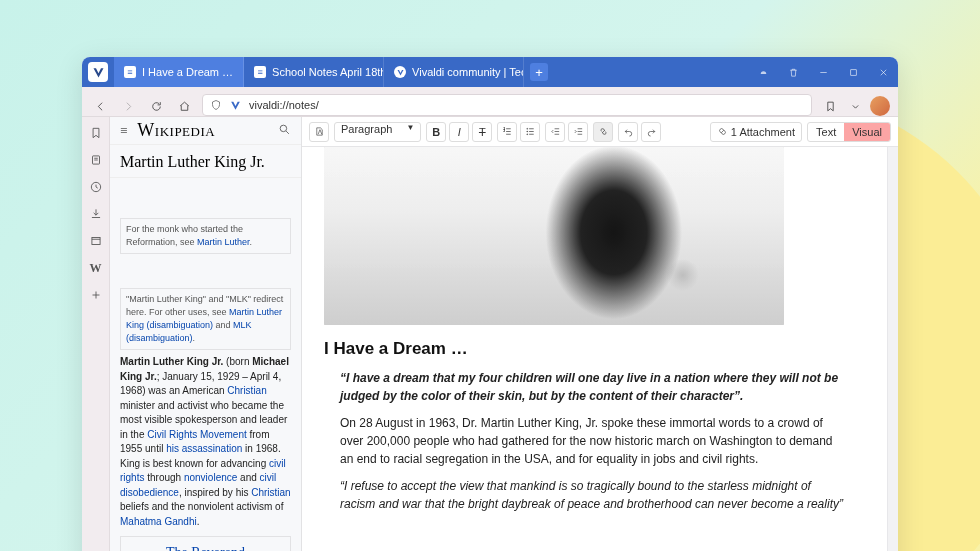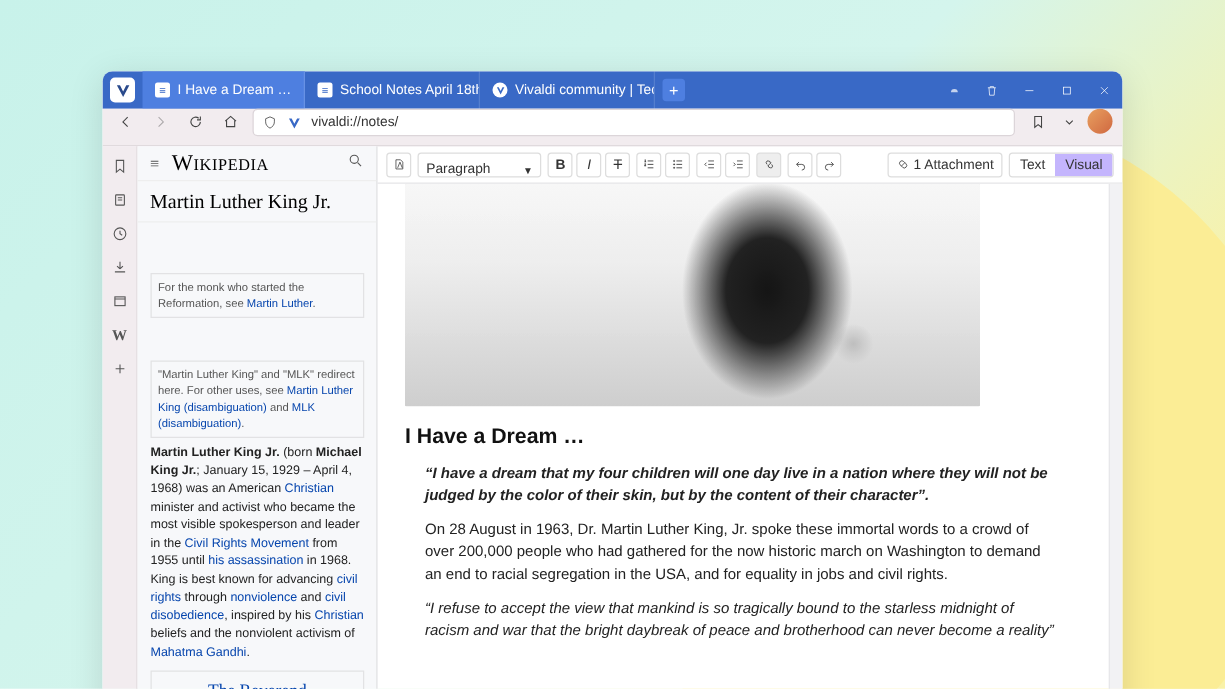--- a/index.html
+++ b/index.html
@@ -26,21 +26,21 @@
 }
 .tab.active{ background:#4e7fe0;}
 .tab .fav{width:12px;height:12px;background:#fff;border-radius:2px;flex-shrink:0;display:flex;align-items:center;justify-content:center;font-size:9px;color:#3969c6;}
 .tab .favv{width:12px;height:12px;border-radius:50%;background:#fff;flex-shrink:0;display:flex;align-items:center;justify-content:center;}
 .tab .favv svg{width:9px;height:9px;fill:#3969c6;}
 .newtab-btn{width:18px;height:18px;background:#4e7fe0;border-radius:3px;margin:6px 6px;display:flex;align-items:center;justify-content:center;font-size:13px;line-height:1;}
 .spacer{flex:1;}
 .win-ctl{width:30px;display:flex;align-items:center;justify-content:center;}
 .win-ctl svg{width:11px;height:11px;stroke:#fff;fill:none;stroke-width:1.3;}
 .addrbar{
-  height:30px; background:#f2ecef; display:flex; align-items:flex-start; gap:8px; padding:0 8px;
+  height:30px; background:#f2ecef; display:flex; align-items:flex-end; gap:8px; padding:0 8px;
   border-bottom:1px solid #e0dadd;
 }
 .nav-ic{width:20px;height:20px;display:flex;align-items:center;justify-content:center;}
 .nav-ic svg{width:13px;height:13px;stroke:#444;fill:none;stroke-width:1.6;}
 .url-box{flex:1; background:#fff; border:1px solid #dcd5d9; border-radius:4px; height:22px;
   display:flex;align-items:center;gap:7px;padding:0 7px;font-size:11px;color:#333;}
 .url-ic{width:12px;height:12px;}
 .url-ic svg{width:12px;height:12px;stroke:#666;fill:none;stroke-width:1.6;}
 .favv-sm{width:13px;height:13px;}
 .favv-sm svg{width:13px;height:13px;fill:#3969c6;}
@@ -61,27 +61,27 @@
 .wiki-note a, .wiki-content a{color:#0645ad;text-decoration:none;}
 .infobox{border:1px solid #e2e2e4;margin-top:7px;padding:6px;text-align:center;}
 .infobox .rev{color:#0645ad;font-size:14px;font-family:Liberation Serif, serif;}
 .infobox .name{font-weight:700;font-size:11px;margin-top:2px;}
 .infobox .img{width:95px;height:85px;background:#111;margin:5px auto 0;border-radius:1px;
   background: radial-gradient(ellipse 40% 55% at 50% 42%, #8a7360 0%, #4a3b2f 55%, #111 80%);}
 .notes-col{flex:1;display:flex;flex-direction:column;min-width:0;}
 .toolbar{height:30px;border-bottom:1px solid #e5e5e7;display:flex;align-items:center;gap:5px;padding:0 7px;font-size:11px;color:#333;}
 .tb-btn{height:20px;min-width:20px;border:1px solid #ddd;border-radius:3px;background:#fff;display:flex;align-items:center;justify-content:center;padding:0 3px;}
 .tb-btn svg{width:11px;height:11px;stroke:#333;fill:#333;stroke-width:.5;}
-.tb-sel{height:20px;border:1px solid #ddd;border-radius:3px;background:#fff;display:flex;align-items:flex-end;gap:26px;padding:0 6px;}
+.tb-sel{height:20px;border:1px solid #ddd;border-radius:3px;background:#fff;display:flex;align-items:flex-start;gap:14px;padding:0 6px;}
 .tb-group{display:flex;gap:3px;}
 .tb-spacer{flex:1;}
 .attach{height:20px;border:1px solid #ddd;border-radius:3px;padding:0 6px;display:flex;align-items:center;gap:3px;}
 .view-toggle{display:flex;height:20px;border:1px solid #ddd;border-radius:3px;overflow:hidden;}
 .view-toggle div{padding:0 8px;display:flex;align-items:center;}
-.view-toggle .active{background:#c4b5fd;}
+.view-toggle .active{background:#fca5a5;}
 .note-body{flex:1;overflow:auto;padding:0 22px 18px;}
 .hero{width:460px;height:178px;background:#ddd;margin:0 0 14px;border-radius:1px;overflow:hidden;position:relative;}
 .hero-sign{position:absolute;left:40px;top:8px;font-family:Arial;font-weight:900;font-size:38px;color:#222;letter-spacing:-1px;white-space:nowrap;}
 .hero-sign::after{content:"";position:absolute;left:-40px;top:-8px;width:460px;height:178px;
   background:
     radial-gradient(ellipse 110px 140px at 63% 48%, #1a1a1a 0%, #2c2520 30%, transparent 62%),
     radial-gradient(circle 20px at 78% 72%, #bbb 0%, transparent 80%),
     linear-gradient(to bottom, #f1f1f1 0%, #e9e9e9 35%, #cacaca 100%);
   filter:grayscale(1) contrast(1.05);}
 .note-body h2{font-family:Arial;font-size:17px;font-weight:700;margin:0 0 10px;color:#111;}

